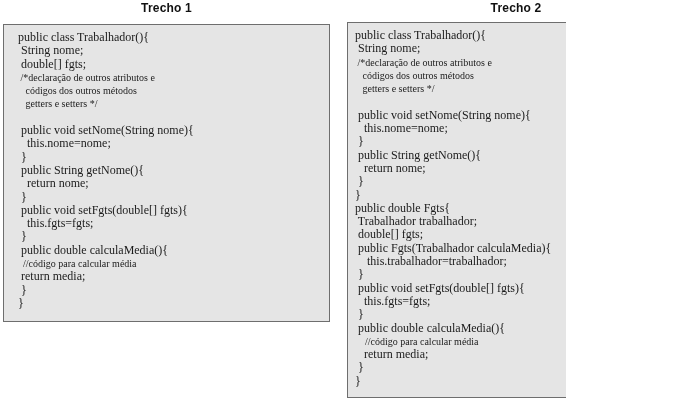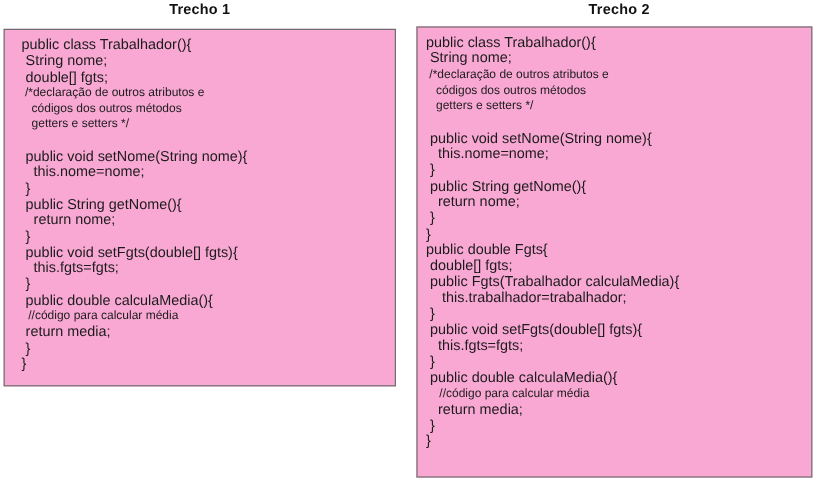--- a/index.html
+++ b/index.html
@@ -2,43 +2,43 @@
 <html style="--page-background: #ffffff; --box-border: #6e6e6e; --code-text: #1b1b1b; --heading-text: #111111;"><head>
 <meta charset="utf-8">
 <style>
   html, body {
     margin: 0;
     padding: 0;
     background: #ffffff;
   }
   .canvas {
     position: relative;
-    width: 682px;
+    width: 566px;
     height: 401px;
     background: var(--page-background, #ffffff);
     font-family: "Liberation Sans", sans-serif;
     overflow: hidden;
   }
   .panel-title {
     position: absolute;
     top: 1px;
     text-align: center;
     font-weight: bold;
     font-size: 12px;
     letter-spacing: 0.2px;
     color: var(--heading-text, #111111);
   }
   .panel-title.t1 { left: 3px;   width: 327px; }
   .panel-title.t2 { left: 351px; width: 330px; }
   .codebox {
     position: absolute;
     box-sizing: border-box;
     border: 1px solid var(--box-border, #6e6e6e);
-    background: #f9a8d4;
-    font-family: Liberation Sans, sans-serif;
+    background: #e5e5e5;
+    font-family: Liberation Serif, serif;
     color: var(--code-text, #1b1b1b);
     overflow: hidden;
   }
   .codebox.box1 {
     left: 3px;  top: 24px;
     width: 327px; height: 298px;
     padding: 6px 2px 0 14px;
   }
   .codebox.box2 {
     left: 347px; top: 22px;
@@ -94,20 +94,21 @@
       <div class="code-line comment">   getters e setters */</div>
       <div class="code-line"></div>
       <div class="code-line"> public void setNome(String nome){</div>
       <div class="code-line">   this.nome=nome;</div>
       <div class="code-line"> }</div>
       <div class="code-line"> public String getNome(){</div>
       <div class="code-line">   return nome;</div>
       <div class="code-line"> }</div>
       <div class="code-line">}</div>
       <div class="code-line">public double Fgts{</div>
+      <div class="code-line"> Trabalhador trabalhador;</div>
       <div class="code-line"> double[] fgts;</div>
       <div class="code-line"> public Fgts(Trabalhador calculaMedia){</div>
       <div class="code-line">    this.trabalhador=trabalhador;</div>
       <div class="code-line"> }</div>
       <div class="code-line"> public void setFgts(double[] fgts){</div>
       <div class="code-line">   this.fgts=fgts;</div>
       <div class="code-line"> }</div>
       <div class="code-line"> public double calculaMedia(){</div>
       <div class="code-line comment">    //código para calcular média</div>
       <div class="code-line">   return media;</div>

